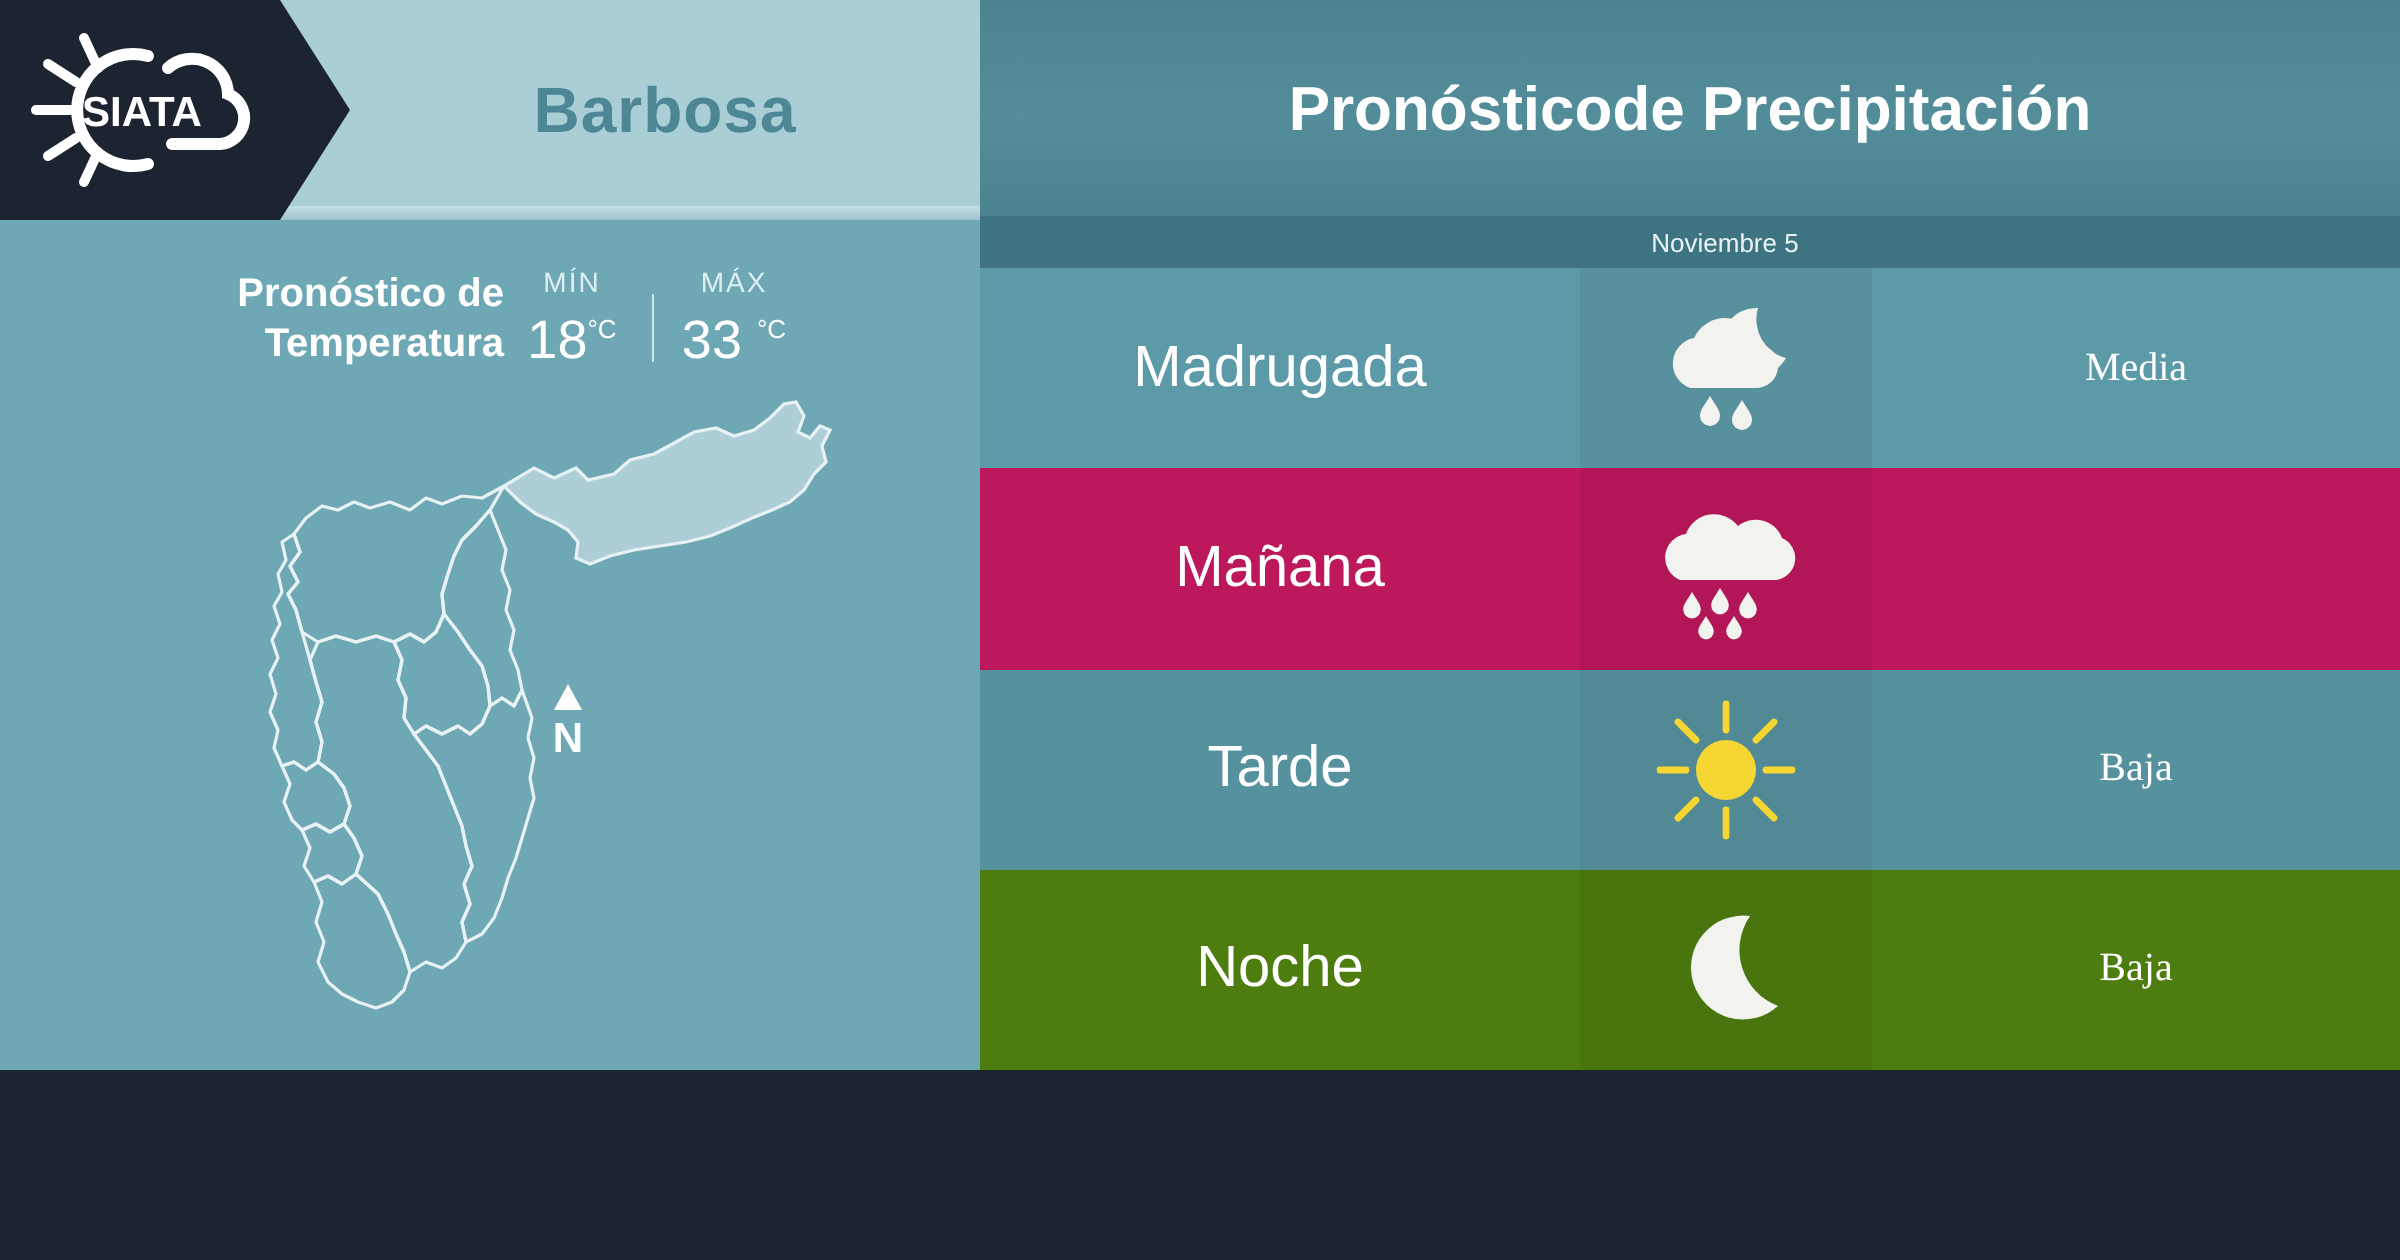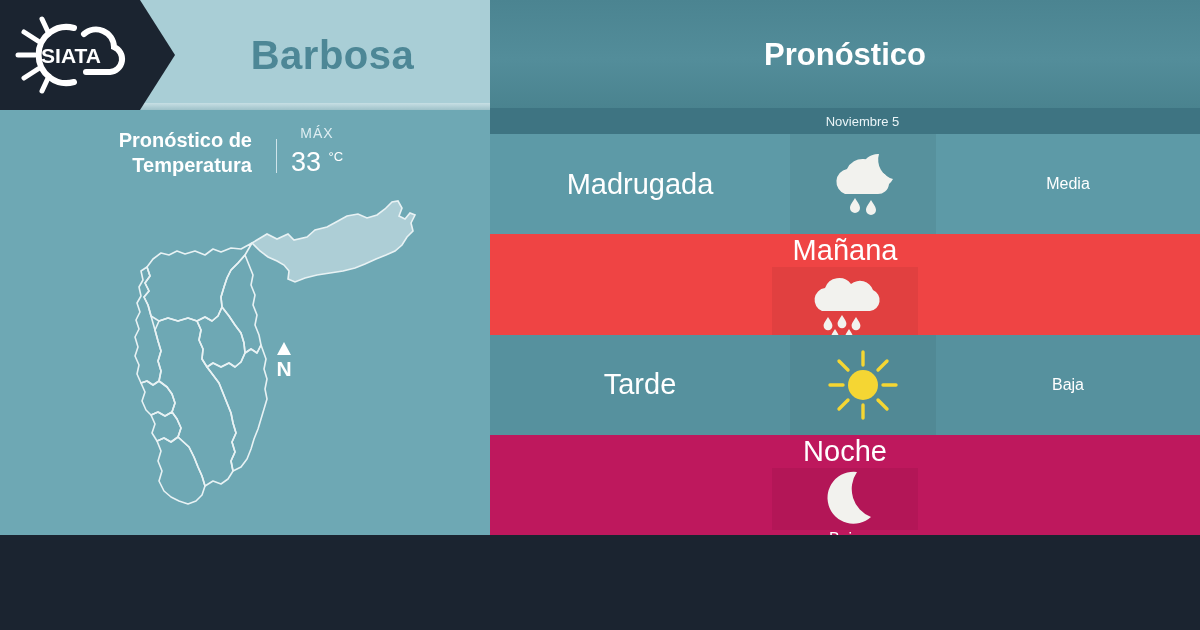--- a/index.html
+++ b/index.html
@@ -13,24 +13,24 @@
   
   .left-panel{position:absolute;left:0;top:0;width:490px;height:626px;background:#6ea8b4;}
   .left-header{position:absolute;left:0;top:0;width:490px;height:110px;background:#a9ced6;}
   .left-header-shadow{position:absolute;left:0;top:103px;width:490px;height:7px;
     background:linear-gradient(to bottom,rgba(255,255,255,.35),rgba(0,0,0,.06));}
   .logo-badge{position:absolute;left:0;top:0;width:175px;height:110px;background:#1b2430;
     clip-path:polygon(0 0,140px 0,175px 55px,140px 110px,0 100%);z-index:4;}
   .logo-svg{position:absolute;left:14px;top:14px;}
   .city-title{position:absolute;left:175px;top:0;width:315px;height:110px;
     display:flex;align-items:center;justify-content:center;
-    color:#4d8796;font-size:40px;font-weight:bold;letter-spacing:.5px;z-index:3;}
-
-  .temp-block{position:absolute;left:70px;top:116px;width:400px;height:62px;
-    display:flex;align-items:flex-end;gap:18px;z-index:3;}
+    color:#4d8796;font-size:32px;font-weight:bold;letter-spacing:.5px;z-index:3;}
+
+  .temp-block{position:absolute;left:70px;top:128px;width:400px;height:62px;
+    display:flex;align-items:center;z-index:3;}
   .temp-label{color:#ffffff;font-size:20px;font-weight:bold;line-height:25px;text-align:right;width:182px;padding-top:2px;}
   .temp-vals{display:flex;align-items:flex-start;gap:0px;}
   .temp-col{display:flex;flex-direction:column;align-items:center;width:68px;}
   .temp-cap{color:#dfeef2;font-size:14px;letter-spacing:1px;line-height:16px;}
   .temp-num{color:#ffffff;font-size:27px;line-height:31px;white-space:nowrap;}
   .temp-num sup{font-size:13px;vertical-align:super;}
   .temp-div{width:1px;height:34px;background:#cfe4ea;margin:14px 6px 0 6px;}
 
   .map-wrap{position:absolute;left:55px;top:175px;width:390px;height:355px;z-index:2;}
 
@@ -44,25 +44,25 @@
     display:flex;align-items:center;justify-content:center;}
   .date-band span{color:#eaf4f7;font-size:13px;margin-left:35px;}
 
   .rows{position:absolute;left:0;top:134px;width:710px;height:466px;}
   .frow{position:relative;width:710px;height:100.25px;display:flex;align-items:center;}
   .frow .cell-period{width:300px;display:flex;align-items:center;justify-content:center;
     color:#ffffff;font-size:29px;}
   .frow .cell-icon{width:146px;display:flex;align-items:center;justify-content:center;height:100%;
     background:rgba(0,0,0,.055);}
   .frow .cell-level{flex:1;display:flex;align-items:center;justify-content:center;
-    color:#ffffff;font-size:16px;}
+    color:#ffffff;font-size:20px;font-family:Liberation Serif, serif;}
   .r-lt{background:#5d9aa7;}
-  .r-dk{background:#ef4444;flex-direction:column;}
+  .r-dk{background:#be185d;}
   .r-md{background:#56919e;align-items:center;}
-  .r-dd{background:#be185d;flex-direction:column;}
+  .r-dd{background:#4d7c0f;}
 
   
   .footer{position:absolute;left:0;top:535px;width:1200px;height:95px;background:#1b2430;}
 </style>
 </head>
 <body>
 
 <div id="stage">
 
   <div class="left-panel">
@@ -86,20 +86,24 @@
     </div>
 
     <div class="city-title">Barbosa</div>
 
     <div class="temp-block">
       <div class="temp-label">
         <span>Pronóstico de</span><br>
         <span>Temperatura</span>
       </div>
       <div class="temp-vals">
+        <div class="temp-col">
+          <div class="temp-cap">MÍN</div>
+          <div class="temp-num"><span>18</span><sup>°C</sup></div>
+        </div>
         <div class="temp-div"></div>
         <div class="temp-col">
           <div class="temp-cap">MÁX</div>
           <div class="temp-num"><span>33</span> <sup>°C</sup></div>
         </div>
       </div>
     </div>
 
     <div class="map-wrap">
       <svg width="390" height="355" viewBox="0 0 390 355">
@@ -153,20 +157,21 @@
           <text x="229" y="201" font-family="Liberation Sans, sans-serif" font-size="21" font-weight="bold" fill="#ffffff" text-anchor="middle">N</text>
         </g>
       </svg>
     </div>
   </div>
 
   <div class="right-panel">
 
     <div class="right-header">
       <div class="t1">Pronóstico</div>
+      <div class="t2">de Precipitación</div>
     </div>
 
     <div class="date-band">
       <span>Noviembre 5</span>
     </div>
 
     <div class="rows">
 
       <div class="frow r-lt">
         <div class="cell-period">Madrugada</div>

